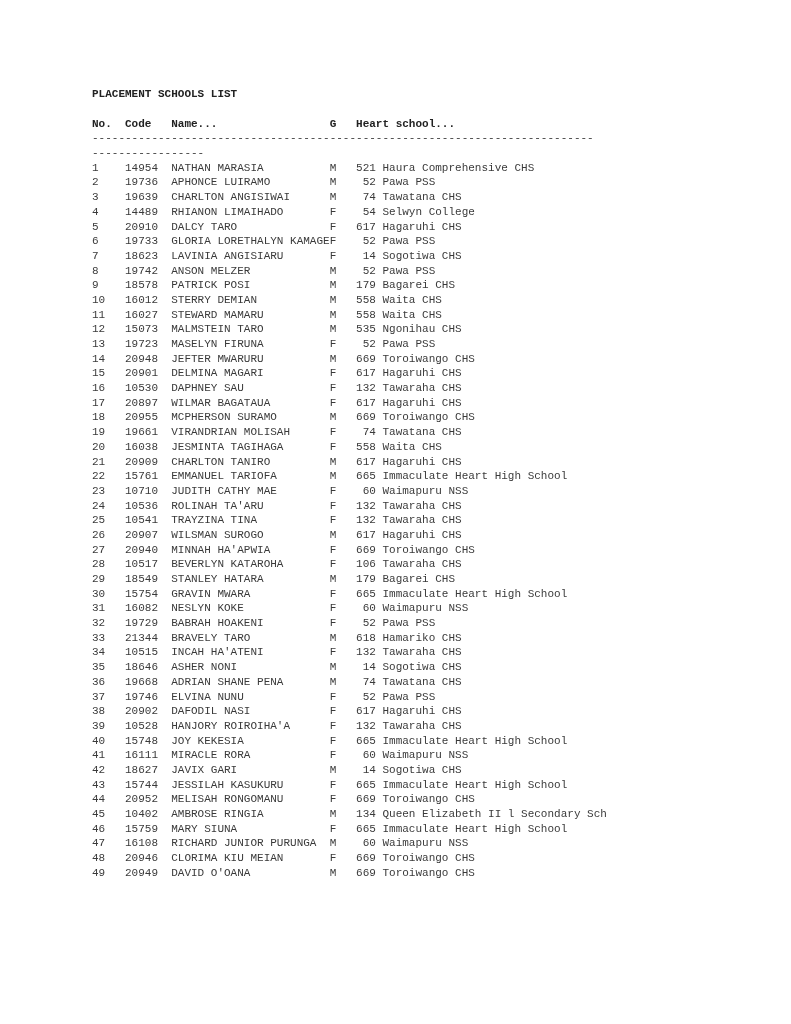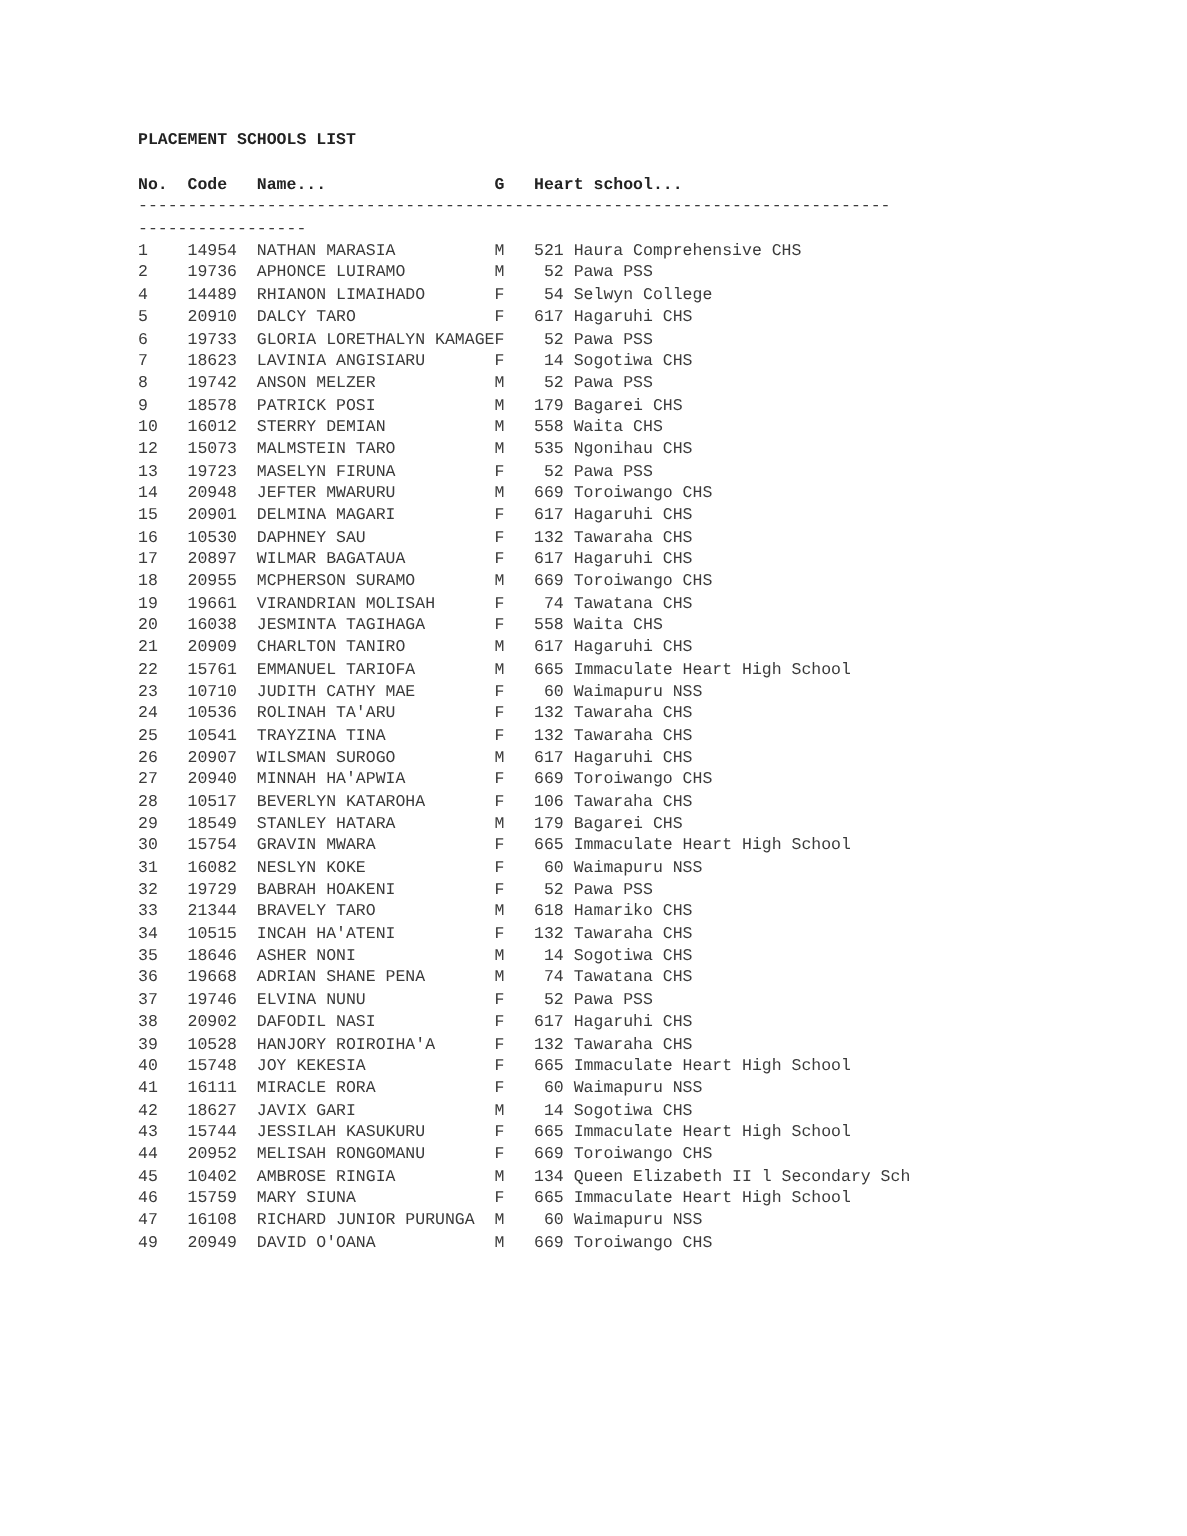--- a/index.html
+++ b/index.html
@@ -42,27 +42,29 @@
 
   <div class="line bold">No.  Code   Name...                 G   Heart school...</div>
 
   <div class="line">----------------------------------------------------------------------------</div>
 
   <div class="line">-----------------</div>
 
   <div>
       <div class="line">1    14954  NATHAN MARASIA          M   521 Haura Comprehensive CHS</div>
       <div class="line">2    19736  APHONCE LUIRAMO         M    52 Pawa PSS</div>
+      <div class="line">3    19639  CHARLTON ANGISIWAI      M    74 Tawatana CHS</div>
       <div class="line">4    14489  RHIANON LIMAIHADO       F    54 Selwyn College</div>
       <div class="line">5    20910  DALCY TARO              F   617 Hagaruhi CHS</div>
       <div class="line">6    19733  GLORIA LORETHALYN KAMAGEF    52 Pawa PSS</div>
       <div class="line">7    18623  LAVINIA ANGISIARU       F    14 Sogotiwa CHS</div>
       <div class="line">8    19742  ANSON MELZER            M    52 Pawa PSS</div>
       <div class="line">9    18578  PATRICK POSI            M   179 Bagarei CHS</div>
       <div class="line">10   16012  STERRY DEMIAN           M   558 Waita CHS</div>
+      <div class="line">11   16027  STEWARD MAMARU          M   558 Waita CHS</div>
       <div class="line">12   15073  MALMSTEIN TARO          M   535 Ngonihau CHS</div>
       <div class="line">13   19723  MASELYN FIRUNA          F    52 Pawa PSS</div>
       <div class="line">14   20948  JEFTER MWARURU          M   669 Toroiwango CHS</div>
       <div class="line">15   20901  DELMINA MAGARI          F   617 Hagaruhi CHS</div>
       <div class="line">16   10530  DAPHNEY SAU             F   132 Tawaraha CHS</div>
       <div class="line">17   20897  WILMAR BAGATAUA         F   617 Hagaruhi CHS</div>
       <div class="line">18   20955  MCPHERSON SURAMO        M   669 Toroiwango CHS</div>
       <div class="line">19   19661  VIRANDRIAN MOLISAH      F    74 Tawatana CHS</div>
       <div class="line">20   16038  JESMINTA TAGIHAGA       F   558 Waita CHS</div>
       <div class="line">21   20909  CHARLTON TANIRO         M   617 Hagaruhi CHS</div>
@@ -85,15 +87,16 @@
       <div class="line">38   20902  DAFODIL NASI            F   617 Hagaruhi CHS</div>
       <div class="line">39   10528  HANJORY ROIROIHA'A      F   132 Tawaraha CHS</div>
       <div class="line">40   15748  JOY KEKESIA             F   665 Immaculate Heart High School</div>
       <div class="line">41   16111  MIRACLE RORA            F    60 Waimapuru NSS</div>
       <div class="line">42   18627  JAVIX GARI              M    14 Sogotiwa CHS</div>
       <div class="line">43   15744  JESSILAH KASUKURU       F   665 Immaculate Heart High School</div>
       <div class="line">44   20952  MELISAH RONGOMANU       F   669 Toroiwango CHS</div>
       <div class="line">45   10402  AMBROSE RINGIA          M   134 Queen Elizabeth II l Secondary Sch</div>
       <div class="line">46   15759  MARY SIUNA              F   665 Immaculate Heart High School</div>
       <div class="line">47   16108  RICHARD JUNIOR PURUNGA  M    60 Waimapuru NSS</div>
+      <div class="line">48   20946  CLORIMA KIU MEIAN       F   669 Toroiwango CHS</div>
       <div class="line">49   20949  DAVID O'OANA            M   669 Toroiwango CHS</div>
     </div>
 </div>
 
 </body></html>

